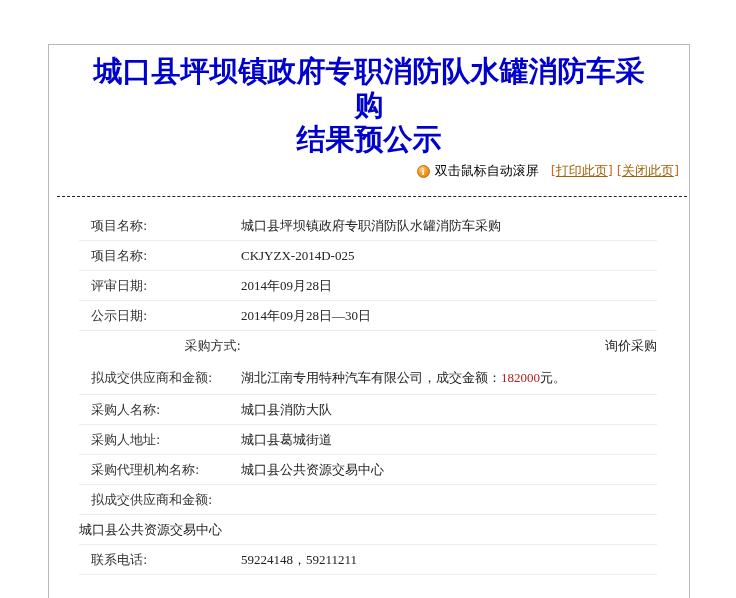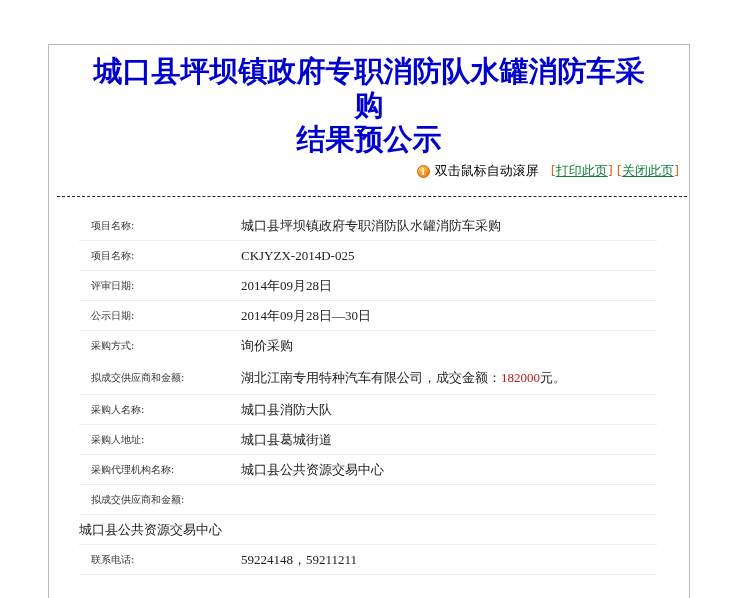--- a/index.html
+++ b/index.html
@@ -65,21 +65,21 @@
     text-align: center;
     font-family: "Liberation Serif", "DejaVu Serif", serif;
     font-weight: bold;
     font-size: 10px;
     line-height: 13px;
     color: #ffffff;
   }
   .autoscroll-hint { margin-right: 8px; }
   .bracket { color: #d2691e; }
   .tool-link {
-    color: #15803d;
+    color: #a16207;
     text-decoration: underline;
     cursor: pointer;
   }
   .link-group { margin-left: 4px; }
   .dashed-divider {
     position: absolute;
     top: 151px;
     left: 8px;
     right: 2px;
     border-top: 1px dashed #222222;
@@ -93,28 +93,29 @@
   }
   .row {
     display: flex;
     align-items: center;
     height: 29px;
     border-bottom: 1px solid #ececec;
   }
   .row-purchase-method {
     height: 30px;
     border-bottom: none;
+    text-align: right;
   }
   .row-supplier { height: 33px; }
   .row-empty { height: 29px; }
   .cell-label {
     flex: none;
     width: 150px;
     padding-left: 12px;
-    font-size: 10px;
+    font-size: 13px;
     color: #333333;
     white-space: nowrap;
   }
   .cell-value {
     flex: 1;
     font-size: 13px;
     color: #222222;
     font-family: "Liberation Serif", "DejaVu Serif", serif;
     white-space: nowrap;
   }

